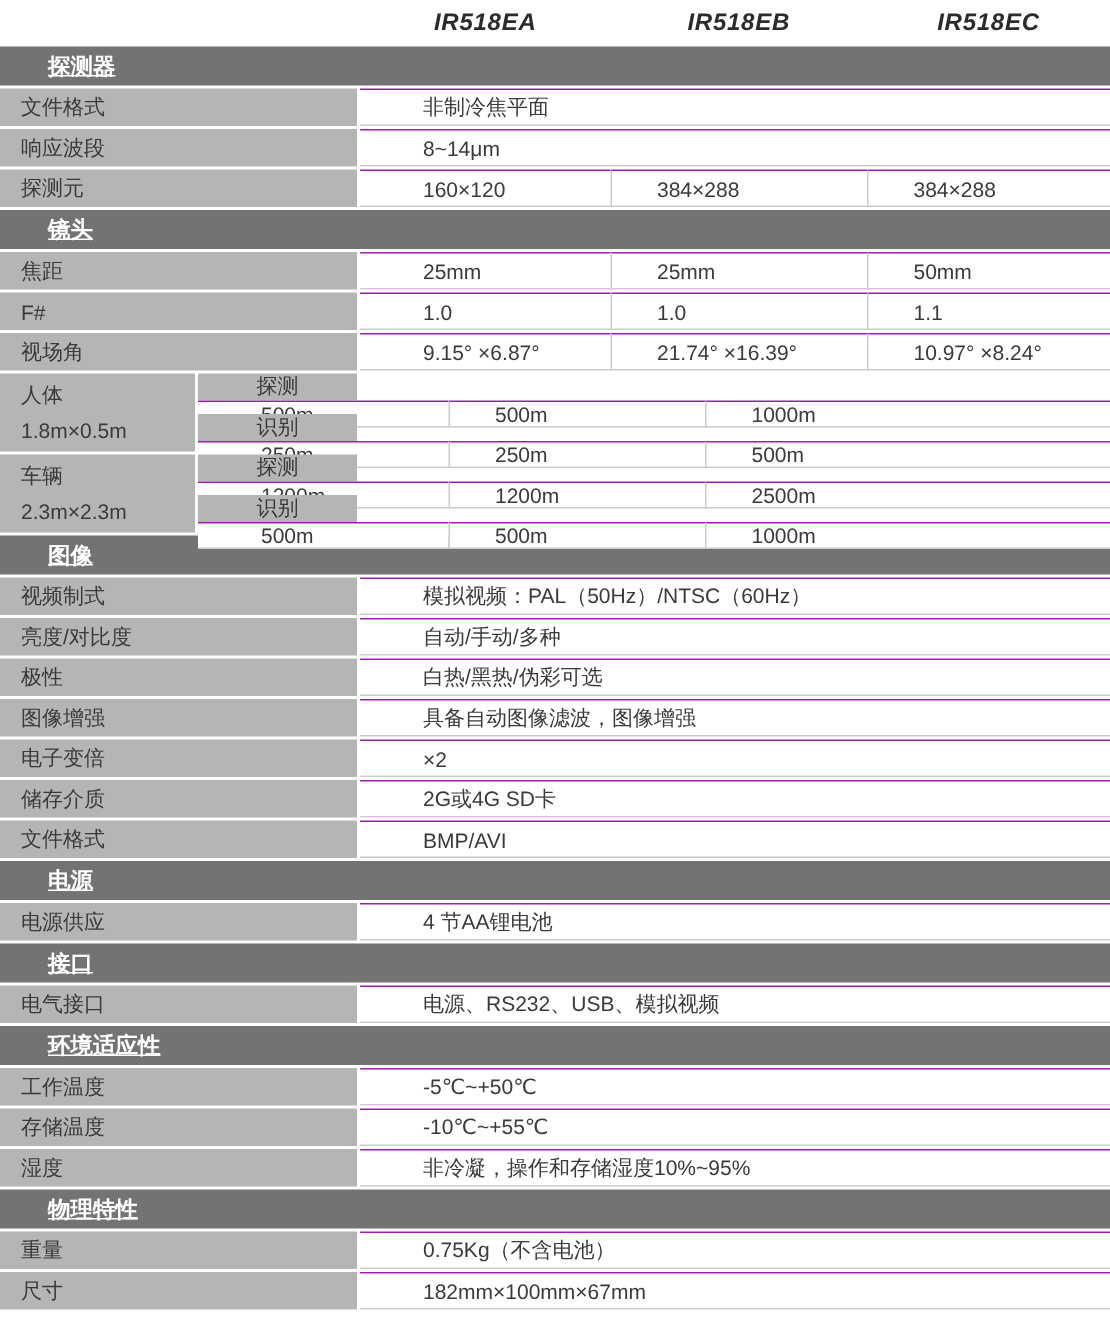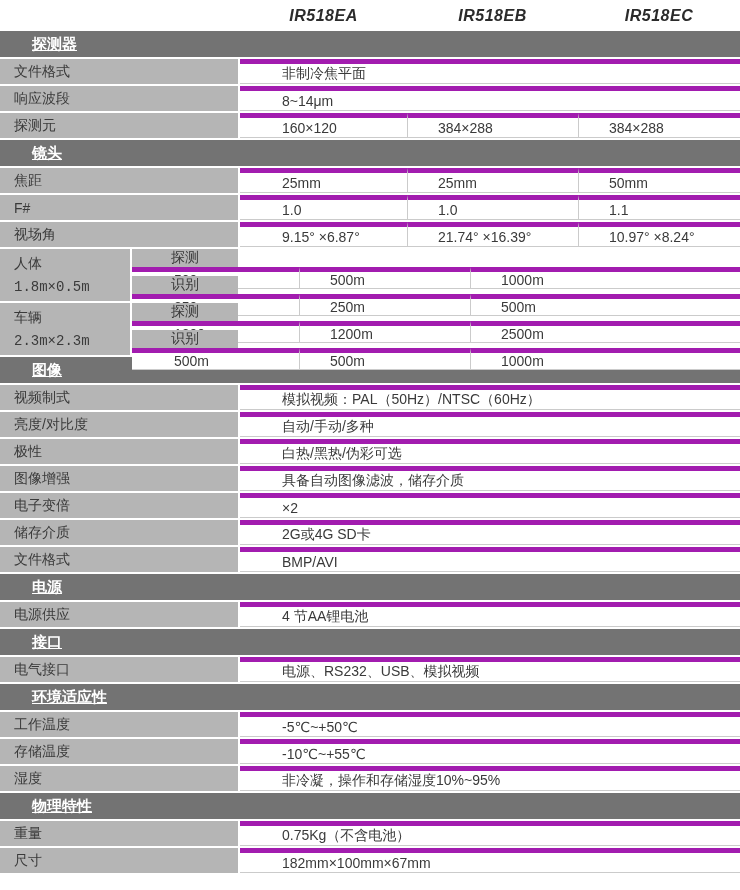--- a/index.html
+++ b/index.html
@@ -21,34 +21,34 @@
     display:flex;align-items:center;padding-left:32px;box-sizing:border-box;margin-bottom:2px;text-decoration:underline;
   }
   
   .row{display:flex;height:25px;margin-bottom:2px;}
   .label-cell{
     width:238px;flex-shrink:0;background:#b5b5b5;font-size:14px;color:#3a3a3a;
     display:flex;align-items:center;padding-left:14px;box-sizing:border-box;
   }
   .vals{display:flex;flex:1;margin-left:2px;}
   .vcell{
-    background:#ffffff;border-top:5px solid #a21caf;border-bottom:1px solid #cbcbcb;
+    background:#ffffff;border-top:1px solid #a21caf;border-bottom:1px solid #cbcbcb;
     font-size:14px;color:#3a3a3a;display:flex;align-items:center;
     box-sizing:border-box;padding-left:42px;white-space:nowrap;overflow:hidden;
   }
   .vcell.merged{flex:1;}
   .vcell.c1{width:167px;flex-shrink:0;}
   .vcell.c2{width:171px;flex-shrink:0;border-left:1px solid #cbcbcb;padding-left:30px;}
   .vcell.c3{flex:1;border-left:1px solid #cbcbcb;padding-left:30px;}
   
   .pair{display:flex;margin-bottom:2px;}
   .group-cell{
     width:130px;flex-shrink:0;background:#b5b5b5;box-sizing:border-box;
     padding-left:14px;font-size:14px;color:#3a3a3a;height:52px;
-    display:flex;flex-direction:column;justify-content:space-evenly;font-family:Liberation Mono, monospace;
+    display:flex;flex-direction:column;justify-content:space-evenly;
   }
   .pair-rows{flex:1;display:flex;flex-direction:column;}
   .subrow{display:flex;height:25px;margin-bottom:2px;flex-direction:column;}
   .subrow:last-child{margin-bottom:0;}
   .sub-cell{
     width:106px;flex-shrink:0;margin-left:2px;background:#b5b5b5;
     display:flex;align-items:center;justify-content:center;font-size:14px;color:#3a3a3a;
   }
 </style>
 </head>
@@ -179,21 +179,21 @@
   </div>
   <div class="row">
     <div class="label-cell">极性</div>
     <div class="vals">
         <div class="vcell merged">白热/黑热/伪彩可选</div>
       </div>
   </div>
   <div class="row">
     <div class="label-cell">图像增强</div>
     <div class="vals">
-        <div class="vcell merged">具备自动图像滤波，储存介质</div>
+        <div class="vcell merged">具备自动图像滤波，图像增强</div>
       </div>
   </div>
   <div class="row">
     <div class="label-cell">电子变倍</div>
     <div class="vals">
         <div class="vcell merged">×2</div>
       </div>
   </div>
   <div class="row">
     <div class="label-cell">储存介质</div>

